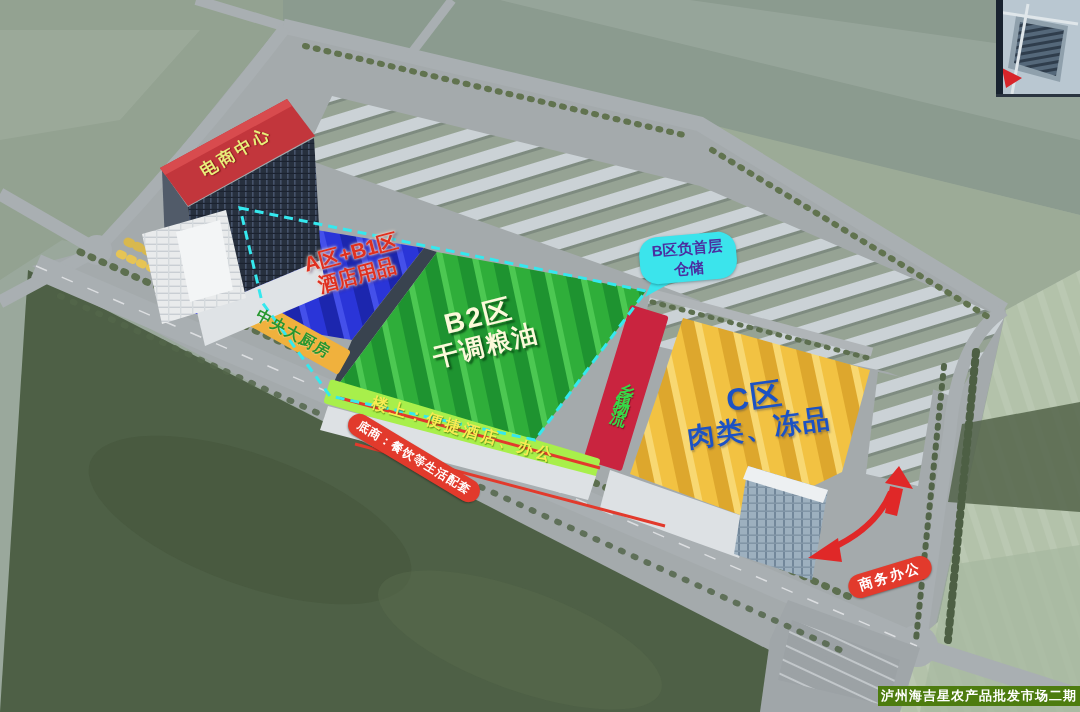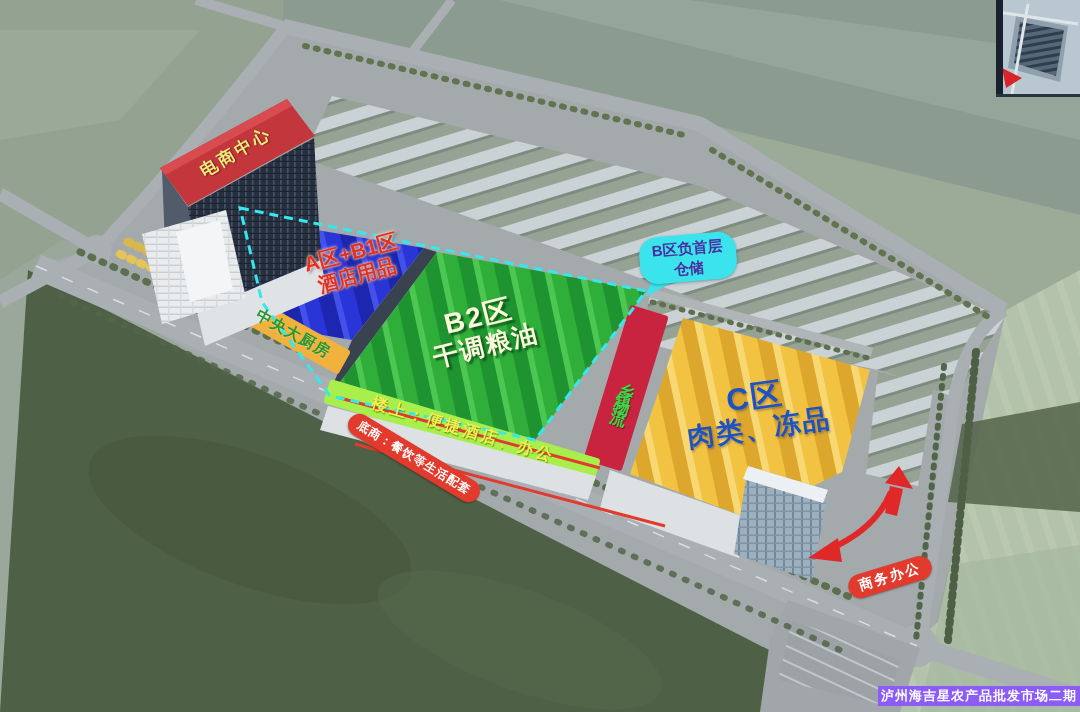--- a/index.html
+++ b/index.html
@@ -33,21 +33,21 @@
       writing-mode:vertical-rl;color:#37d948;font-size:16px;letter-spacing:9px;
       text-shadow:1px 1px 1px rgba(80,0,20,.55);}
   #lbl-c{left:757px;top:412px;transform:translate(-50%,-50%) rotate(-8deg);
       color:#1c52c4;font-size:31px;line-height:1.1;letter-spacing:2px;text-align:center;
       text-shadow:1px 2px 2px rgba(10,30,90,.3);}
   #lbl-c .ln2{font-size:27px;}
   #bubble-biz{left:890px;top:577px;transform:translate(-50%,-50%) rotate(-17deg);
       background:#e23a2c;border-radius:14px;padding:3px 11px;color:#fff;font-size:14px;
       letter-spacing:2px;box-shadow:0 1px 2px rgba(0,0,0,.35);}
   #footer-banner{position:absolute;left:878px;top:686px;width:202px;height:20px;z-index:6;
-      background:#8b5cf6;color:#fff;font-size:13px;font-weight:bold;line-height:20px;
+      background:#4d7c0f;color:#fff;font-size:13px;font-weight:bold;line-height:20px;
       text-align:center;letter-spacing:1px;}
 </style>
 </head>
 <body>
 
 <div class="stage">
 
 <svg width="1080" height="712" viewBox="0 0 1080 712">
   <defs>
     <pattern id="patRows" width="26" height="26" patternUnits="userSpaceOnUse" patternTransform="rotate(-17)">

